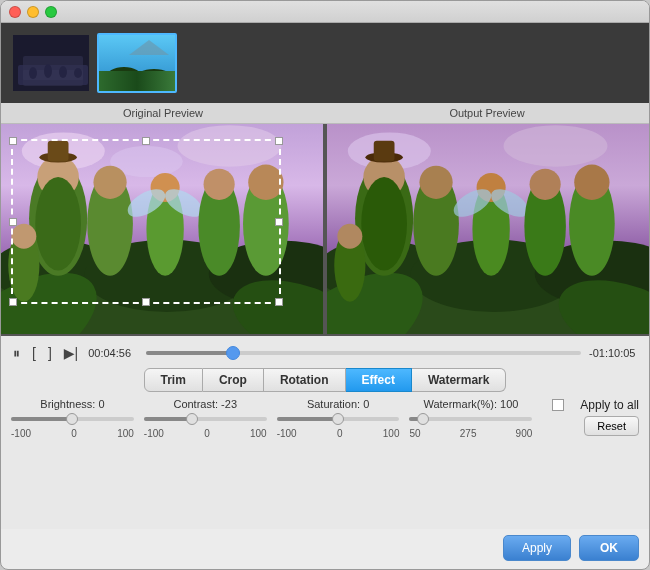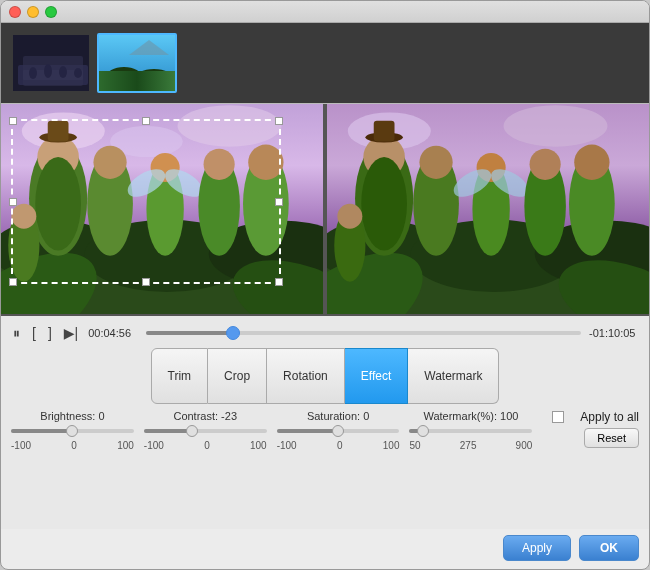--- a/index.html
+++ b/index.html
@@ -202,27 +202,28 @@
     }
 
     .tabs-row {
       display: flex;
       justify-content: center;
       gap: 0;
       margin: 4px 0 6px;
       flex-shrink: 0;
     }
     .tab-btn {
-      padding: 20px 16px;
+      padding: 4px 16px;
       border: 1px solid #aaa;
       background: linear-gradient(to bottom, #f5f5f5, #e0e0e0);
       cursor: pointer;
       font-size: 12px;
       color: #333;
       border-radius: 0;
+      font-weight: bold;
     }
     .tab-btn:first-child { border-radius: 6px 0 0 6px; }
     .tab-btn:last-child { border-radius: 0 6px 6px 0; }
     .tab-btn + .tab-btn { border-left: none; }
     .tab-btn.active {
       background: linear-gradient(to bottom, #4db8ff, #2299ee);
       color: white;
       border-color: #1a88cc;
     }
 
@@ -388,20 +389,22 @@
           <ellipse cx="25" cy="42" rx="18" ry="10" fill="#1a3a10"></ellipse>
           <ellipse cx="55" cy="44" rx="20" ry="10" fill="#1a3a10"></ellipse>
 
           <polygon points="30,20 50,5 70,20" fill="#6a9ab0" opacity="0.7"></polygon>
         </svg>
       </div>
     </div>
   </div>
 
   <div class="preview-labels">
+    <div class="preview-label">Original Preview</div>
+    <div class="preview-label">Output Preview</div>
   </div>
 
   <div class="previews">
 
     <div class="preview-panel">
       <svg class="preview-svg" viewBox="0 0 310 210" preserveAspectRatio="xMidYMid slice">
 
         <defs>
           <linearGradient id="bg1" x1="0" y1="0" x2="0" y2="1">
             <stop offset="0%" stop-color="#c0a0d8"></stop>

